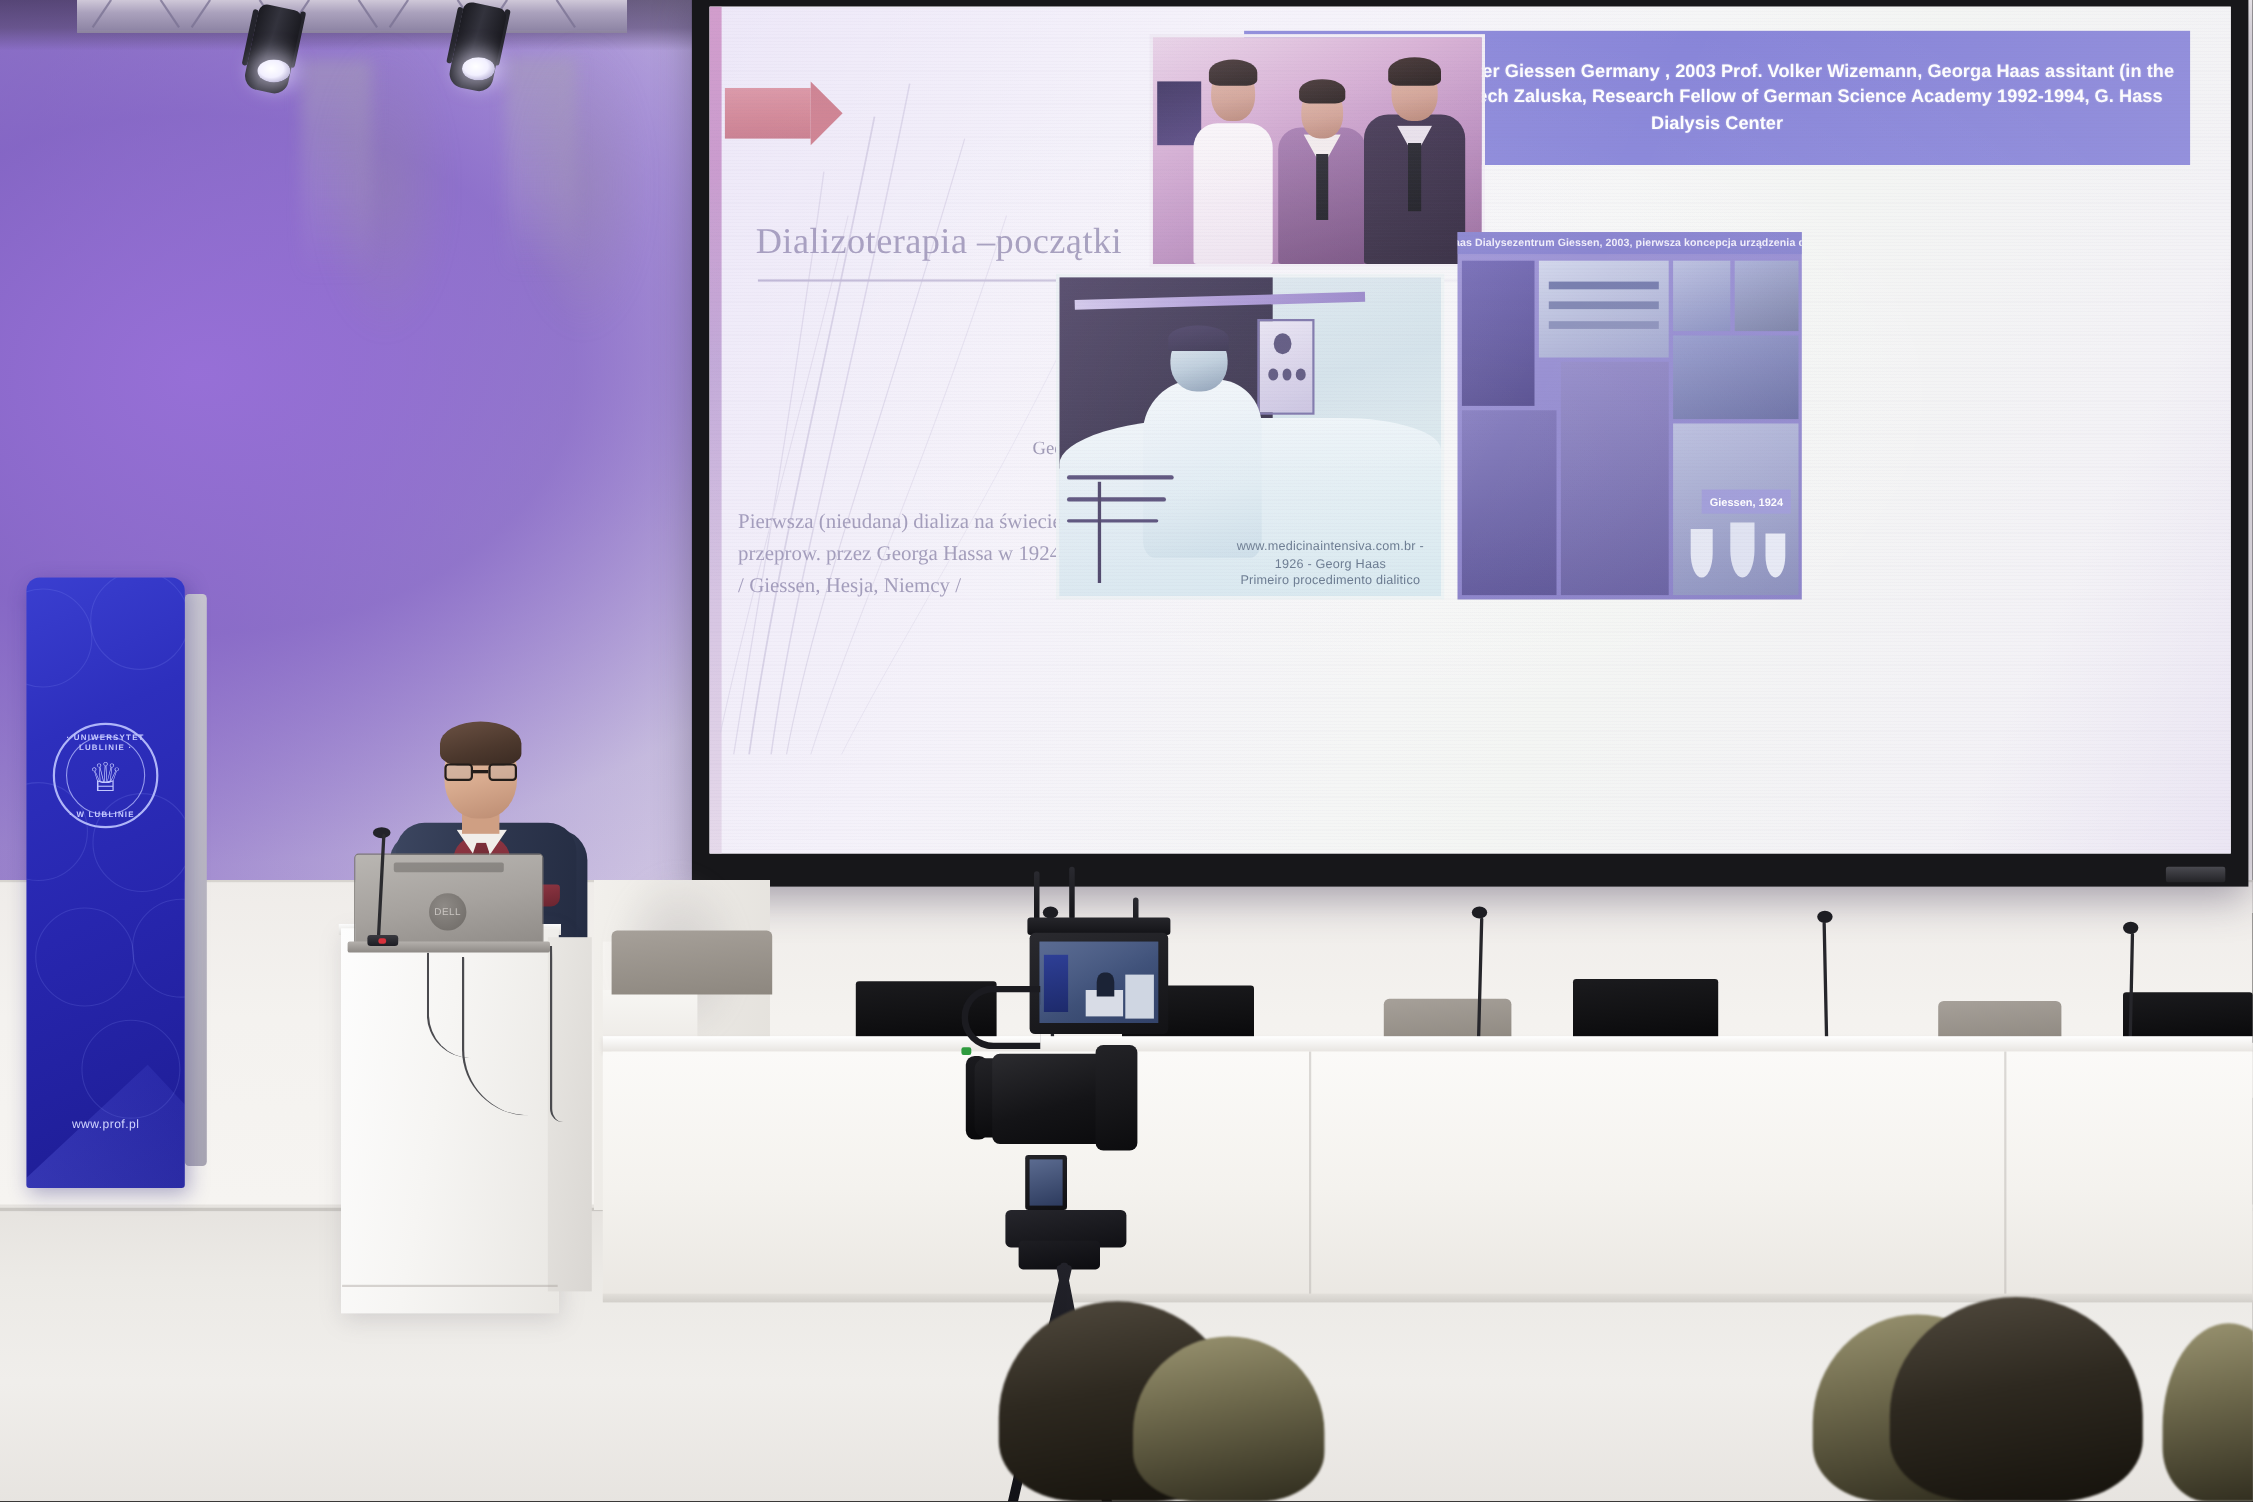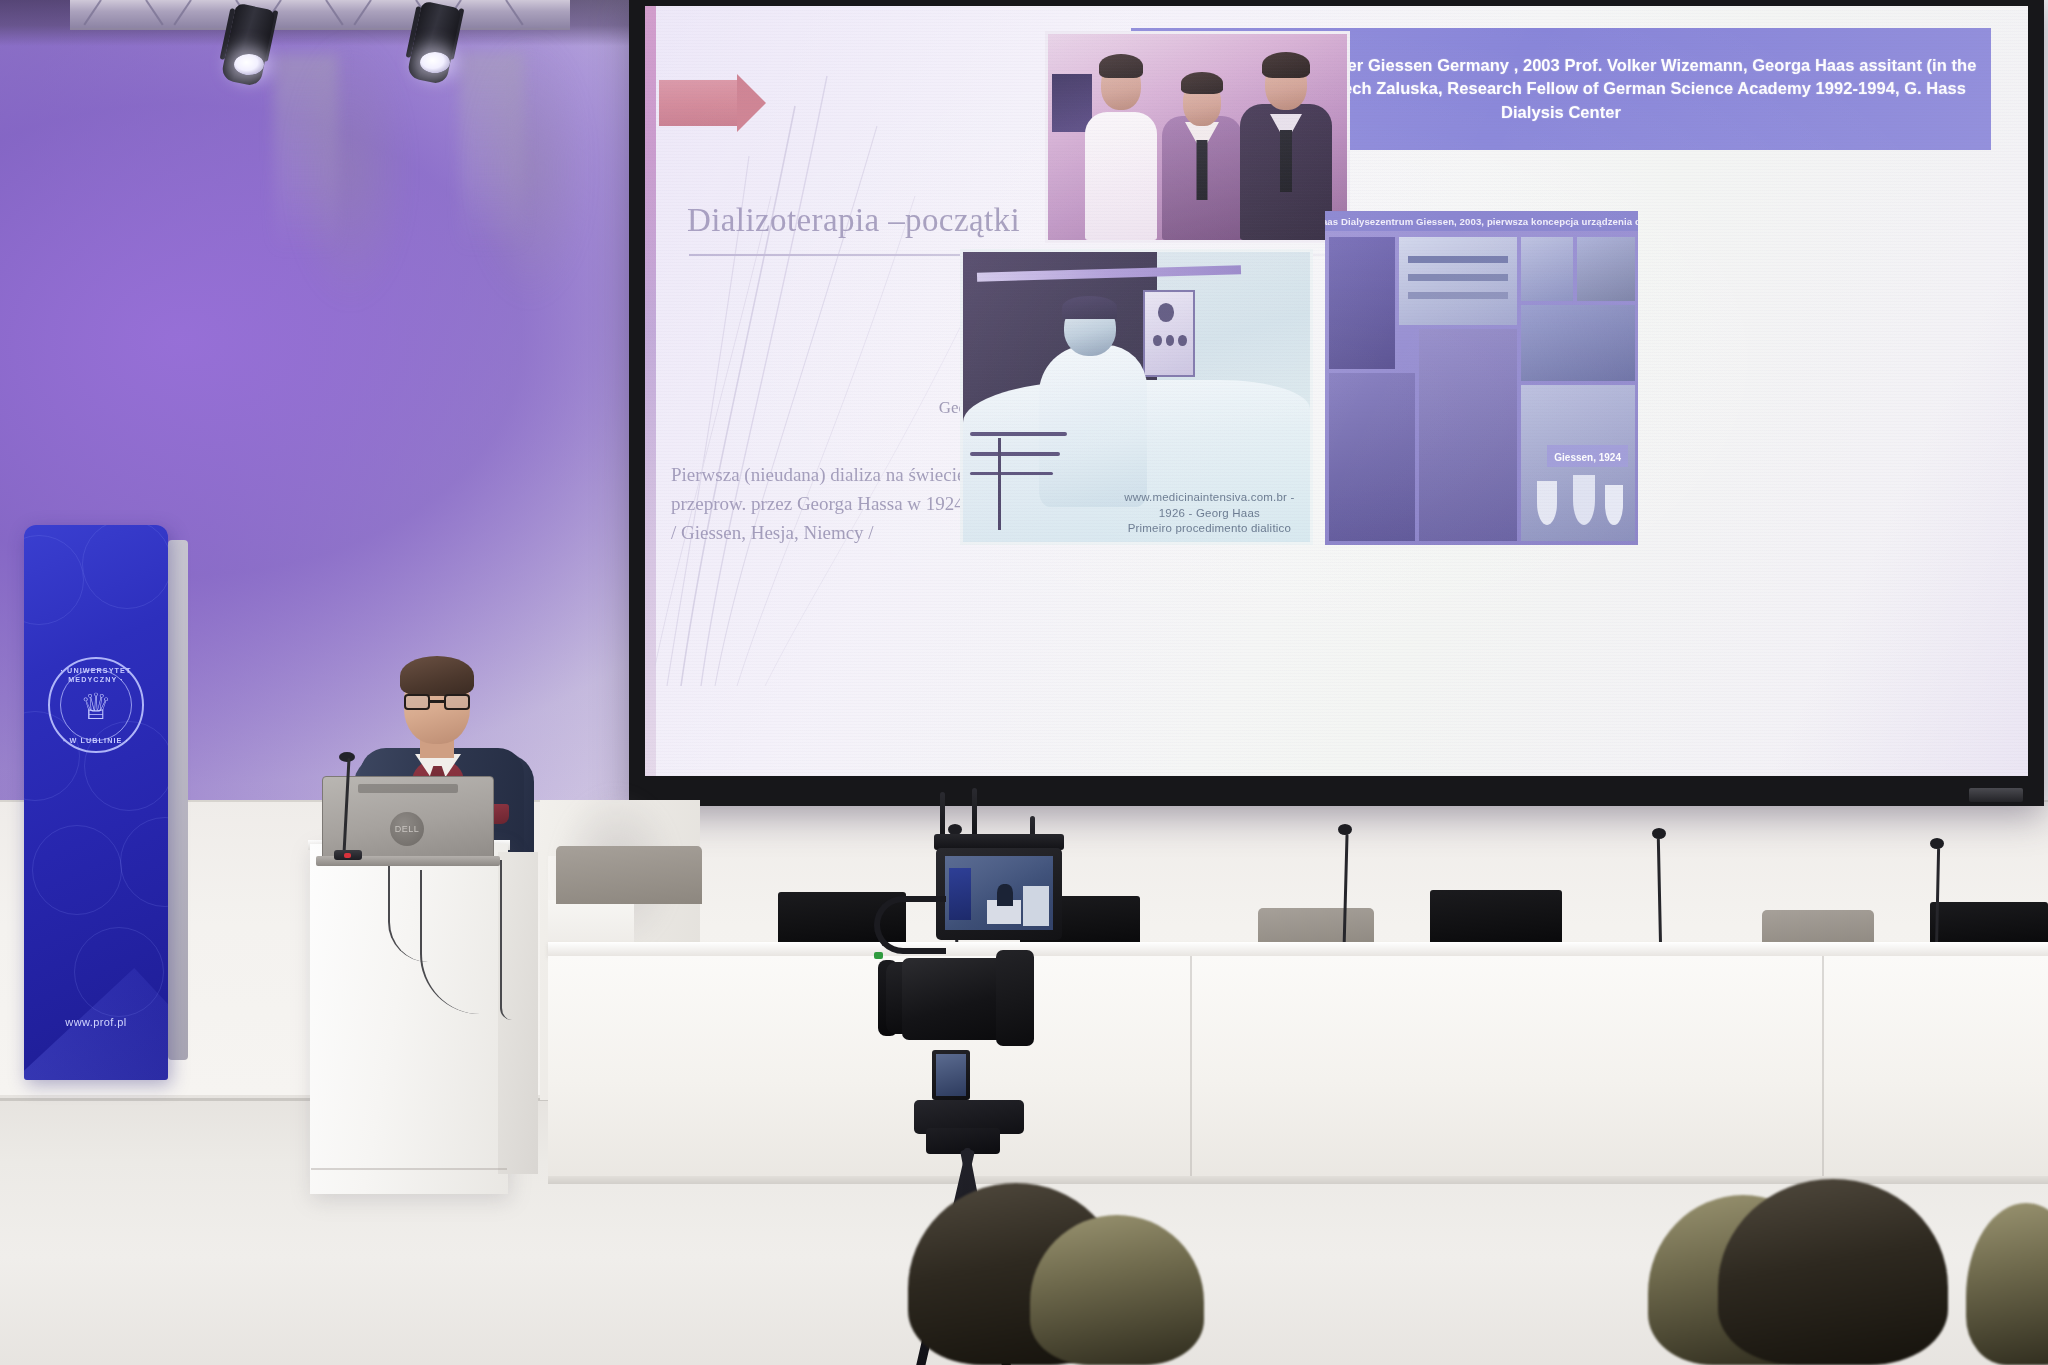--- a/index.html
+++ b/index.html
@@ -815,21 +815,21 @@
     <div class="ghost-crest" style="left:58px;  top:-6px;  width:90px; height:90px;"></div>
     <div class="ghost-crest" style="left:-34px; top:186px; width:90px; height:90px;"></div>
     <div class="ghost-crest" style="left:60px;  top:196px; width:90px; height:90px;"></div>
     <div class="ghost-crest" style="left:8px;   top:300px; width:90px; height:90px;"></div>
     <div class="ghost-crest" style="left:96px;  top:292px; width:90px; height:90px;"></div>
     <div class="ghost-crest" style="left:50px;  top:402px; width:90px; height:90px;"></div>
     <div class="banner-stripe"></div>
 
     <div class="crest">
       <div class="crest-inner"></div>
-      <div class="crest-text-top">· UNIWERSYTET MEDYCZNY ·</div>
+      <div class="crest-text-top">· UNIWERSYTET LUBLINIE ·</div>
       <div class="crest-text-bot">· W LUBLINIE ·</div>
       <div class="eagle">♕</div>
     </div>
     <div class="banner-url">www.prof.pl</div>
   </div>
 
   <div class="speaker">
     <div class="spk-shoulder-l"></div>
     <div class="spk-shoulder-r"></div>
     <div class="spk-jacket"></div>

